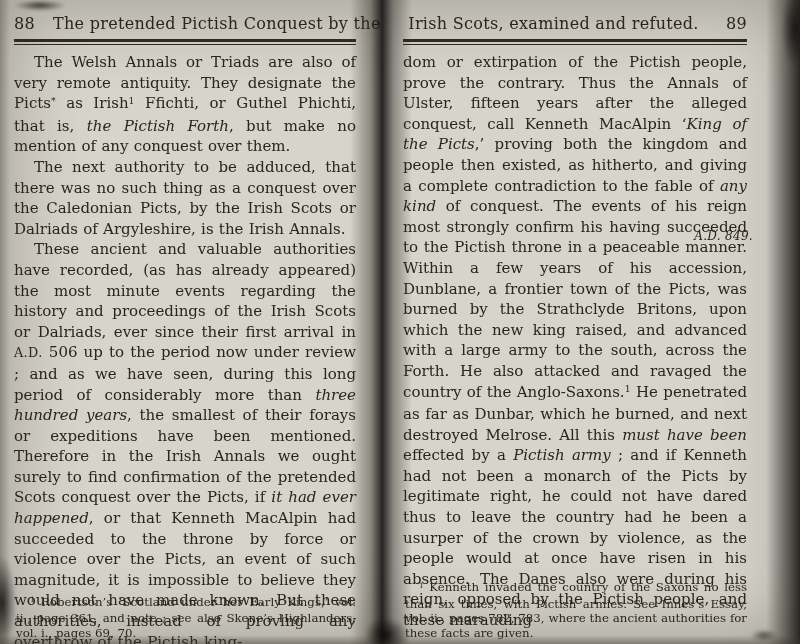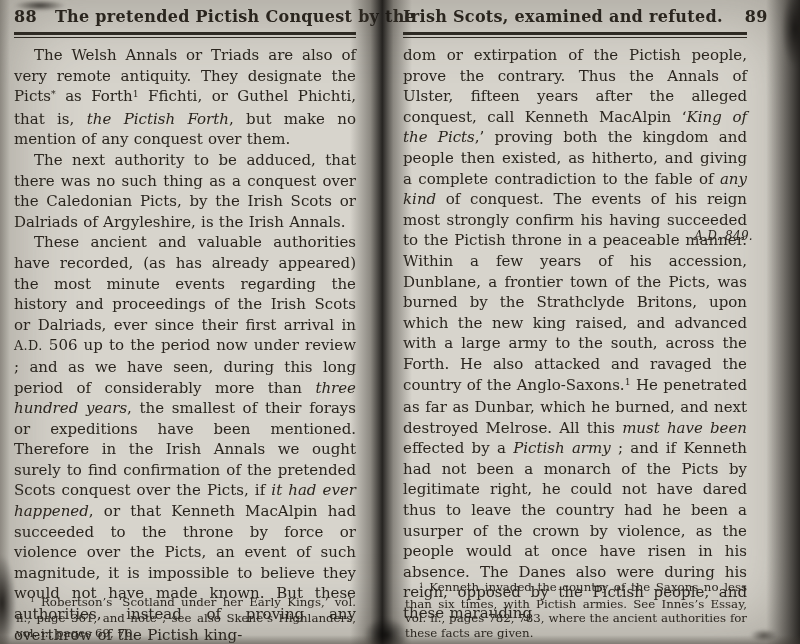--- a/index.html
+++ b/index.html
@@ -13,22 +13,22 @@
     font-family:"DejaVu Serif", serif;
     color:#2a251e;
     box-shadow: inset 0 0 70px 12px rgba(105,100,90,0.45);
   }
   .page{position:absolute;top:0;height:100%;}
   .page-left{left:14px;width:342px;}
   .page-right{left:403px;width:344px;}
 
   .header{
     display:flex;align-items:flex-start;
-    padding-top:7px;
-    font-weight:bold;font-size:16px;
+    padding-top:14px;
+    font-weight:normal;font-size:16px;
     letter-spacing:0.3px;
     white-space:nowrap;
   }
   .page-left .pagenum{margin-right:18px;}
   .page-right .pagenum{margin-left:22px;}
   .page-right .title{flex:1;text-align:center;}
 
   .rule{
     margin-top:6px;
     border-top:3px solid #2e2a23;
@@ -106,21 +106,21 @@
 
 <div class="scan">
 
   <div class="page page-left">
     <div class="header">
       <span class="pagenum">88</span>
       <span class="title">The pretended Pictish Conquest by the</span>
     </div>
     <div class="rule"></div>
     <div class="body">
-        <p class="indent"><span>The Welsh Annals or Triads are also of very remote antiquity. They designate the Picts</span><span class="sup">*</span><span> as Forth</span><span class="sup">1</span><span> Ffichti, or Guthel Phichti, that is, </span><span class="it">the Pictish Forth</span><span>, but make no mention of any conquest over them.</span></p>
+        <p class="indent"><span>The Welsh Annals or Triads are also of very remote antiquity. They designate the Picts</span><span class="sup">*</span><span> as Irish</span><span class="sup">1</span><span> Ffichti, or Guthel Phichti, that is, </span><span class="it">the Pictish Forth</span><span>, but make no mention of any conquest over them.</span></p>
         <p class="indent"><span>The next authority to be adduced, that there was no such thing as a conquest over the Caledonian Picts, by the Irish Scots or Dalriads of Argyleshire, is the Irish Annals.</span></p>
         <p class="indent"><span>These ancient and valuable authorities have recorded, (as has already appeared) the most minute events regarding the history and proceedings of the Irish Scots or Dalriads, ever since their first arrival in </span><span class="sc">A.D.</span><span> 506 up to the period now under review ; and as we have seen, during this long period of considerably more than </span><span class="it">three hundred years</span><span>, the smallest of their forays or expeditions have been mentioned. Therefore in the Irish Annals we ought surely to find confirmation of the pretended Scots conquest over the Picts, if </span><span class="it">it had ever happened</span><span>, or that Kenneth MacAlpin had succeeded to the throne by force or violence over the Picts, an event of such magnitude, it is impossible to believe they would not have made known. But these authorities, instead of proving any overthrow of the Pictish king-</span></p>
       </div>
     <div class="footnote"><span class="sup">1</span><span> Robertson’s ‘Scotland under her Early Kings,’ vol. ii., page 361, and note ; see also Skene’s Highlanders, vol. i., pages 69, 70.</span></div>
   </div>
 
   <div class="page page-right">
     <div class="header">
       <span class="title">Irish Scots, examined and refuted.</span>
       <span class="pagenum">89</span>

